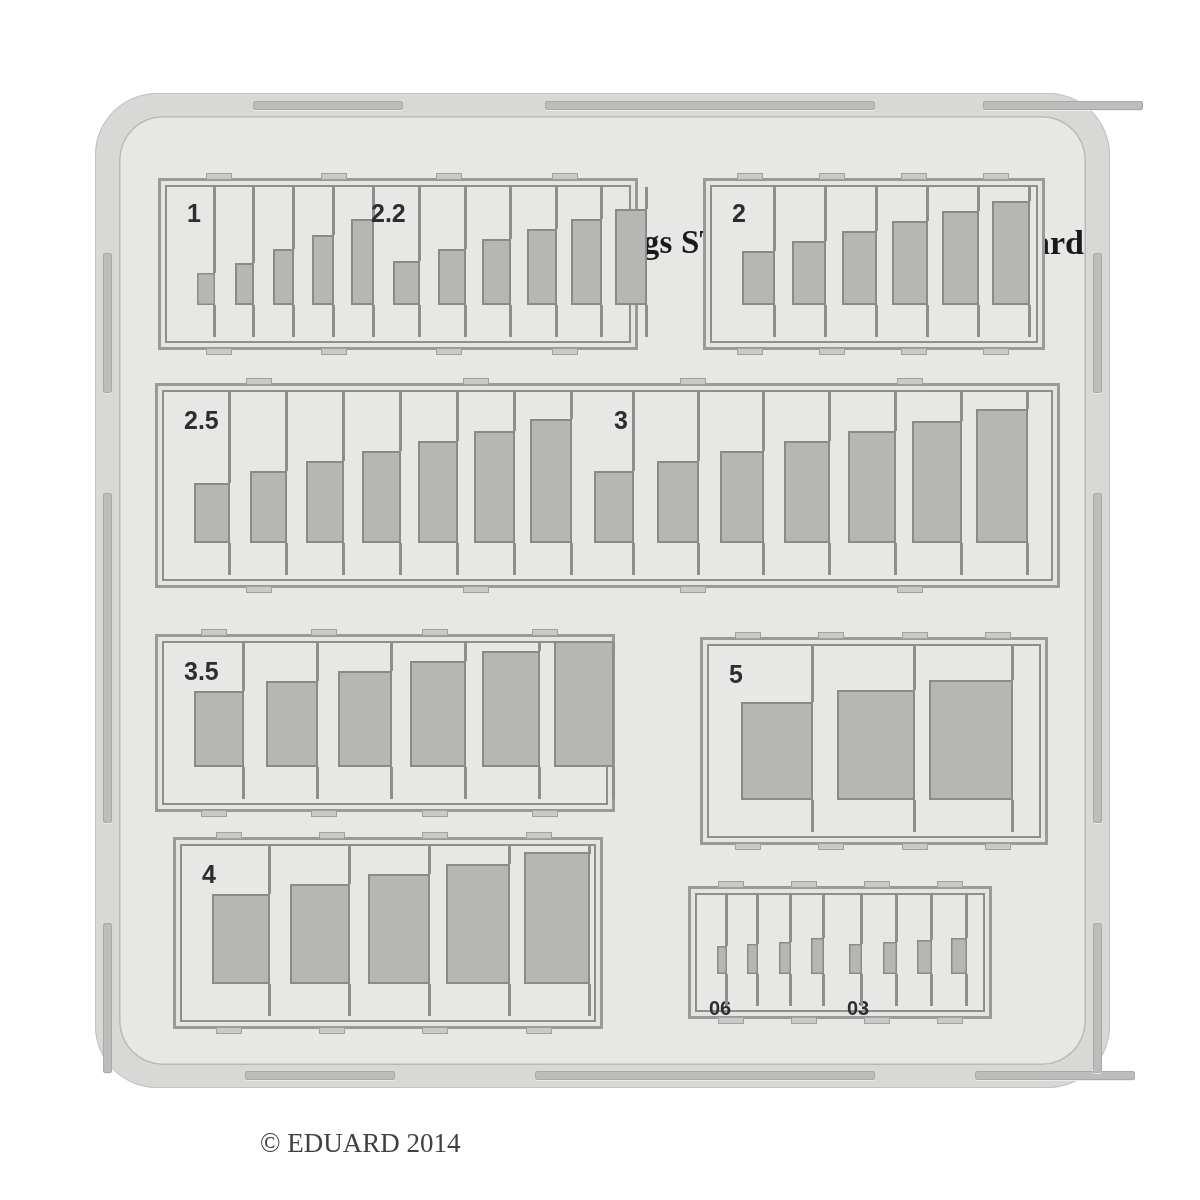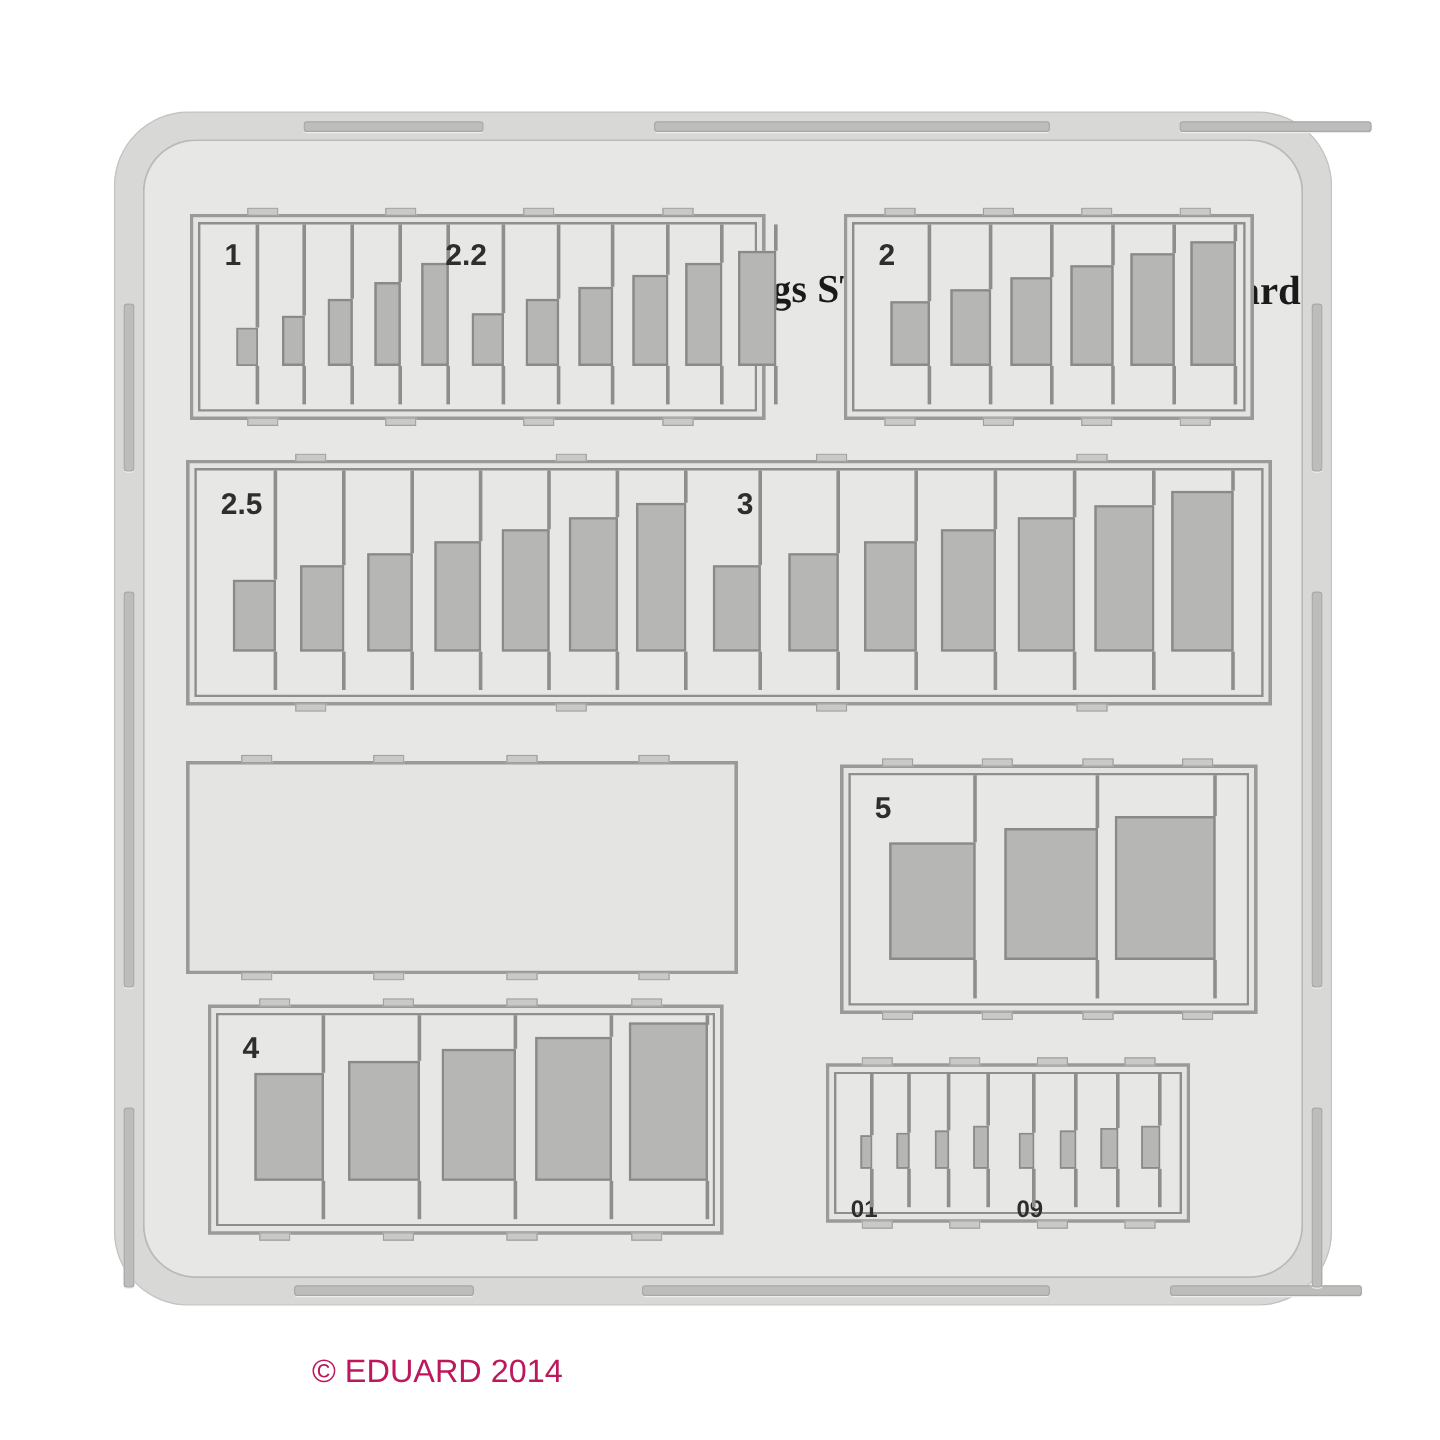--- a/index.html
+++ b/index.html
@@ -45,22 +45,22 @@
     color:#1a1a1a;
     white-space:nowrap;
     letter-spacing:0.5px;
   }
   #cat-no{left:172px;top:133px;font-size:32px;}
   #title{left:318px;top:131px;font-size:33px;letter-spacing:0.2px;}
   #brand{left:885px;top:131px;font-size:34px;letter-spacing:0px;}
 
   .foot{
     position:absolute;
-    font-family:Liberation Sans, sans-serif;
-    color:#be185d;
+    font-family:Liberation Serif, serif;
+    color:#404040;
     font-size:27px;
     white-space:nowrap;
   }
   #copyright{left:165px;top:1035px;}
   #made-in{left:700px;top:1033px;}
 
   
   .panel{
     position:absolute;
     background:#e4e5e3;
@@ -262,20 +262,41 @@
           <div class="nub" style="left: 90.5px; width: 26px; height: 7px; top: -5px;"></div>
           <div class="nub" style="left: 90.5px; width: 26px; height: 7px; bottom: -5px;"></div>
           <div class="nub" style="left: 307.7px; width: 26px; height: 7px; top: -5px;"></div>
           <div class="nub" style="left: 307.7px; width: 26px; height: 7px; bottom: -5px;"></div>
           <div class="nub" style="left: 524.9px; width: 26px; height: 7px; top: -5px;"></div>
           <div class="nub" style="left: 524.9px; width: 26px; height: 7px; bottom: -5px;"></div>
           <div class="nub" style="left: 742.1px; width: 26px; height: 7px; top: -5px;"></div>
           <div class="nub" style="left: 742.1px; width: 26px; height: 7px; bottom: -5px;"></div>
         </div>
         <div class="panel" style="left: 60px; top: 541px; width: 460px; height: 178px;">
+          <div class="panel-in">
+            <div class="seclabel" style="left: 22px; top: 16px;">3.5</div>
+            <div class="oblong" style="left: 32px; width: 50px; height: 76px; top: 50px;"></div>
+            <div class="tick" style="left: 80px; top: 2px; height: 48px;"></div>
+            <div class="tick" style="left: 80px; top: 126px; height: 32px;"></div>
+            <div class="oblong" style="left: 104px; width: 52px; height: 86px; top: 40px;"></div>
+            <div class="tick" style="left: 154px; top: 2px; height: 38px;"></div>
+            <div class="tick" style="left: 154px; top: 126px; height: 32px;"></div>
+            <div class="oblong" style="left: 176px; width: 54px; height: 96px; top: 30px;"></div>
+            <div class="tick" style="left: 228px; top: 2px; height: 28px;"></div>
+            <div class="tick" style="left: 228px; top: 126px; height: 32px;"></div>
+            <div class="oblong" style="left: 248px; width: 56px; height: 106px; top: 20px;"></div>
+            <div class="tick" style="left: 302px; top: 2px; height: 18px;"></div>
+            <div class="tick" style="left: 302px; top: 126px; height: 32px;"></div>
+            <div class="oblong" style="left: 320px; width: 58px; height: 116px; top: 10px;"></div>
+            <div class="tick" style="left: 376px; top: 2px; height: 8px;"></div>
+            <div class="tick" style="left: 376px; top: 126px; height: 32px;"></div>
+            <div class="oblong" style="left: 392px; width: 60px; height: 126px; top: 0px;"></div>
+            <div class="tick" style="left: 450px; top: 2px; height: 8px;"></div>
+            <div class="tick" style="left: 450px; top: 126px; height: 32px;"></div>
+          </div>
           <div class="nub" style="left: 46px; width: 26px; height: 7px; top: -5px;"></div>
           <div class="nub" style="left: 46px; width: 26px; height: 7px; bottom: -5px;"></div>
           <div class="nub" style="left: 156.4px; width: 26px; height: 7px; top: -5px;"></div>
           <div class="nub" style="left: 156.4px; width: 26px; height: 7px; bottom: -5px;"></div>
           <div class="nub" style="left: 266.8px; width: 26px; height: 7px; top: -5px;"></div>
           <div class="nub" style="left: 266.8px; width: 26px; height: 7px; bottom: -5px;"></div>
           <div class="nub" style="left: 377.2px; width: 26px; height: 7px; top: -5px;"></div>
           <div class="nub" style="left: 377.2px; width: 26px; height: 7px; bottom: -5px;"></div>
         </div>
         <div class="panel" style="left: 605px; top: 544px; width: 348px; height: 208px;">
@@ -323,34 +344,34 @@
           <div class="nub" style="left: 43px; width: 26px; height: 7px; bottom: -5px;"></div>
           <div class="nub" style="left: 146.2px; width: 26px; height: 7px; top: -5px;"></div>
           <div class="nub" style="left: 146.2px; width: 26px; height: 7px; bottom: -5px;"></div>
           <div class="nub" style="left: 249.4px; width: 26px; height: 7px; top: -5px;"></div>
           <div class="nub" style="left: 249.4px; width: 26px; height: 7px; bottom: -5px;"></div>
           <div class="nub" style="left: 352.6px; width: 26px; height: 7px; top: -5px;"></div>
           <div class="nub" style="left: 352.6px; width: 26px; height: 7px; bottom: -5px;"></div>
         </div>
         <div class="panel" style="left: 593px; top: 793px; width: 304px; height: 133px;">
           <div class="panel-in">
-            <div class="seclabel small" style="left: 14px; top: 104px;">01</div>
+            <div class="seclabel small" style="left: 14px; top: 104px;">06</div>
             <div class="oblong tiny" style="left: 22px; width: 10px; height: 28px; top: 53px;"></div>
             <div class="tick" style="left: 30px; top: 2px; height: 51px;"></div>
             <div class="tick" style="left: 30px; top: 81px; height: 32px;"></div>
             <div class="oblong tiny" style="left: 52px; width: 11px; height: 30px; top: 51px;"></div>
             <div class="tick" style="left: 61px; top: 2px; height: 49px;"></div>
             <div class="tick" style="left: 61px; top: 81px; height: 32px;"></div>
             <div class="oblong tiny" style="left: 84px; width: 12px; height: 32px; top: 49px;"></div>
             <div class="tick" style="left: 94px; top: 2px; height: 47px;"></div>
             <div class="tick" style="left: 94px; top: 81px; height: 32px;"></div>
             <div class="oblong tiny" style="left: 116px; width: 13px; height: 36px; top: 45px;"></div>
             <div class="tick" style="left: 127px; top: 2px; height: 43px;"></div>
             <div class="tick" style="left: 127px; top: 81px; height: 32px;"></div>
-            <div class="seclabel small" style="left: 152px; top: 104px;">09</div>
+            <div class="seclabel small" style="left: 152px; top: 104px;">03</div>
             <div class="oblong tiny" style="left: 154px; width: 13px; height: 30px; top: 51px;"></div>
             <div class="tick" style="left: 165px; top: 2px; height: 49px;"></div>
             <div class="tick" style="left: 165px; top: 81px; height: 32px;"></div>
             <div class="oblong tiny" style="left: 188px; width: 14px; height: 32px; top: 49px;"></div>
             <div class="tick" style="left: 200px; top: 2px; height: 47px;"></div>
             <div class="tick" style="left: 200px; top: 81px; height: 32px;"></div>
             <div class="oblong tiny" style="left: 222px; width: 15px; height: 34px; top: 47px;"></div>
             <div class="tick" style="left: 235px; top: 2px; height: 45px;"></div>
             <div class="tick" style="left: 235px; top: 81px; height: 32px;"></div>
             <div class="oblong tiny" style="left: 256px; width: 16px; height: 36px; top: 45px;"></div>

